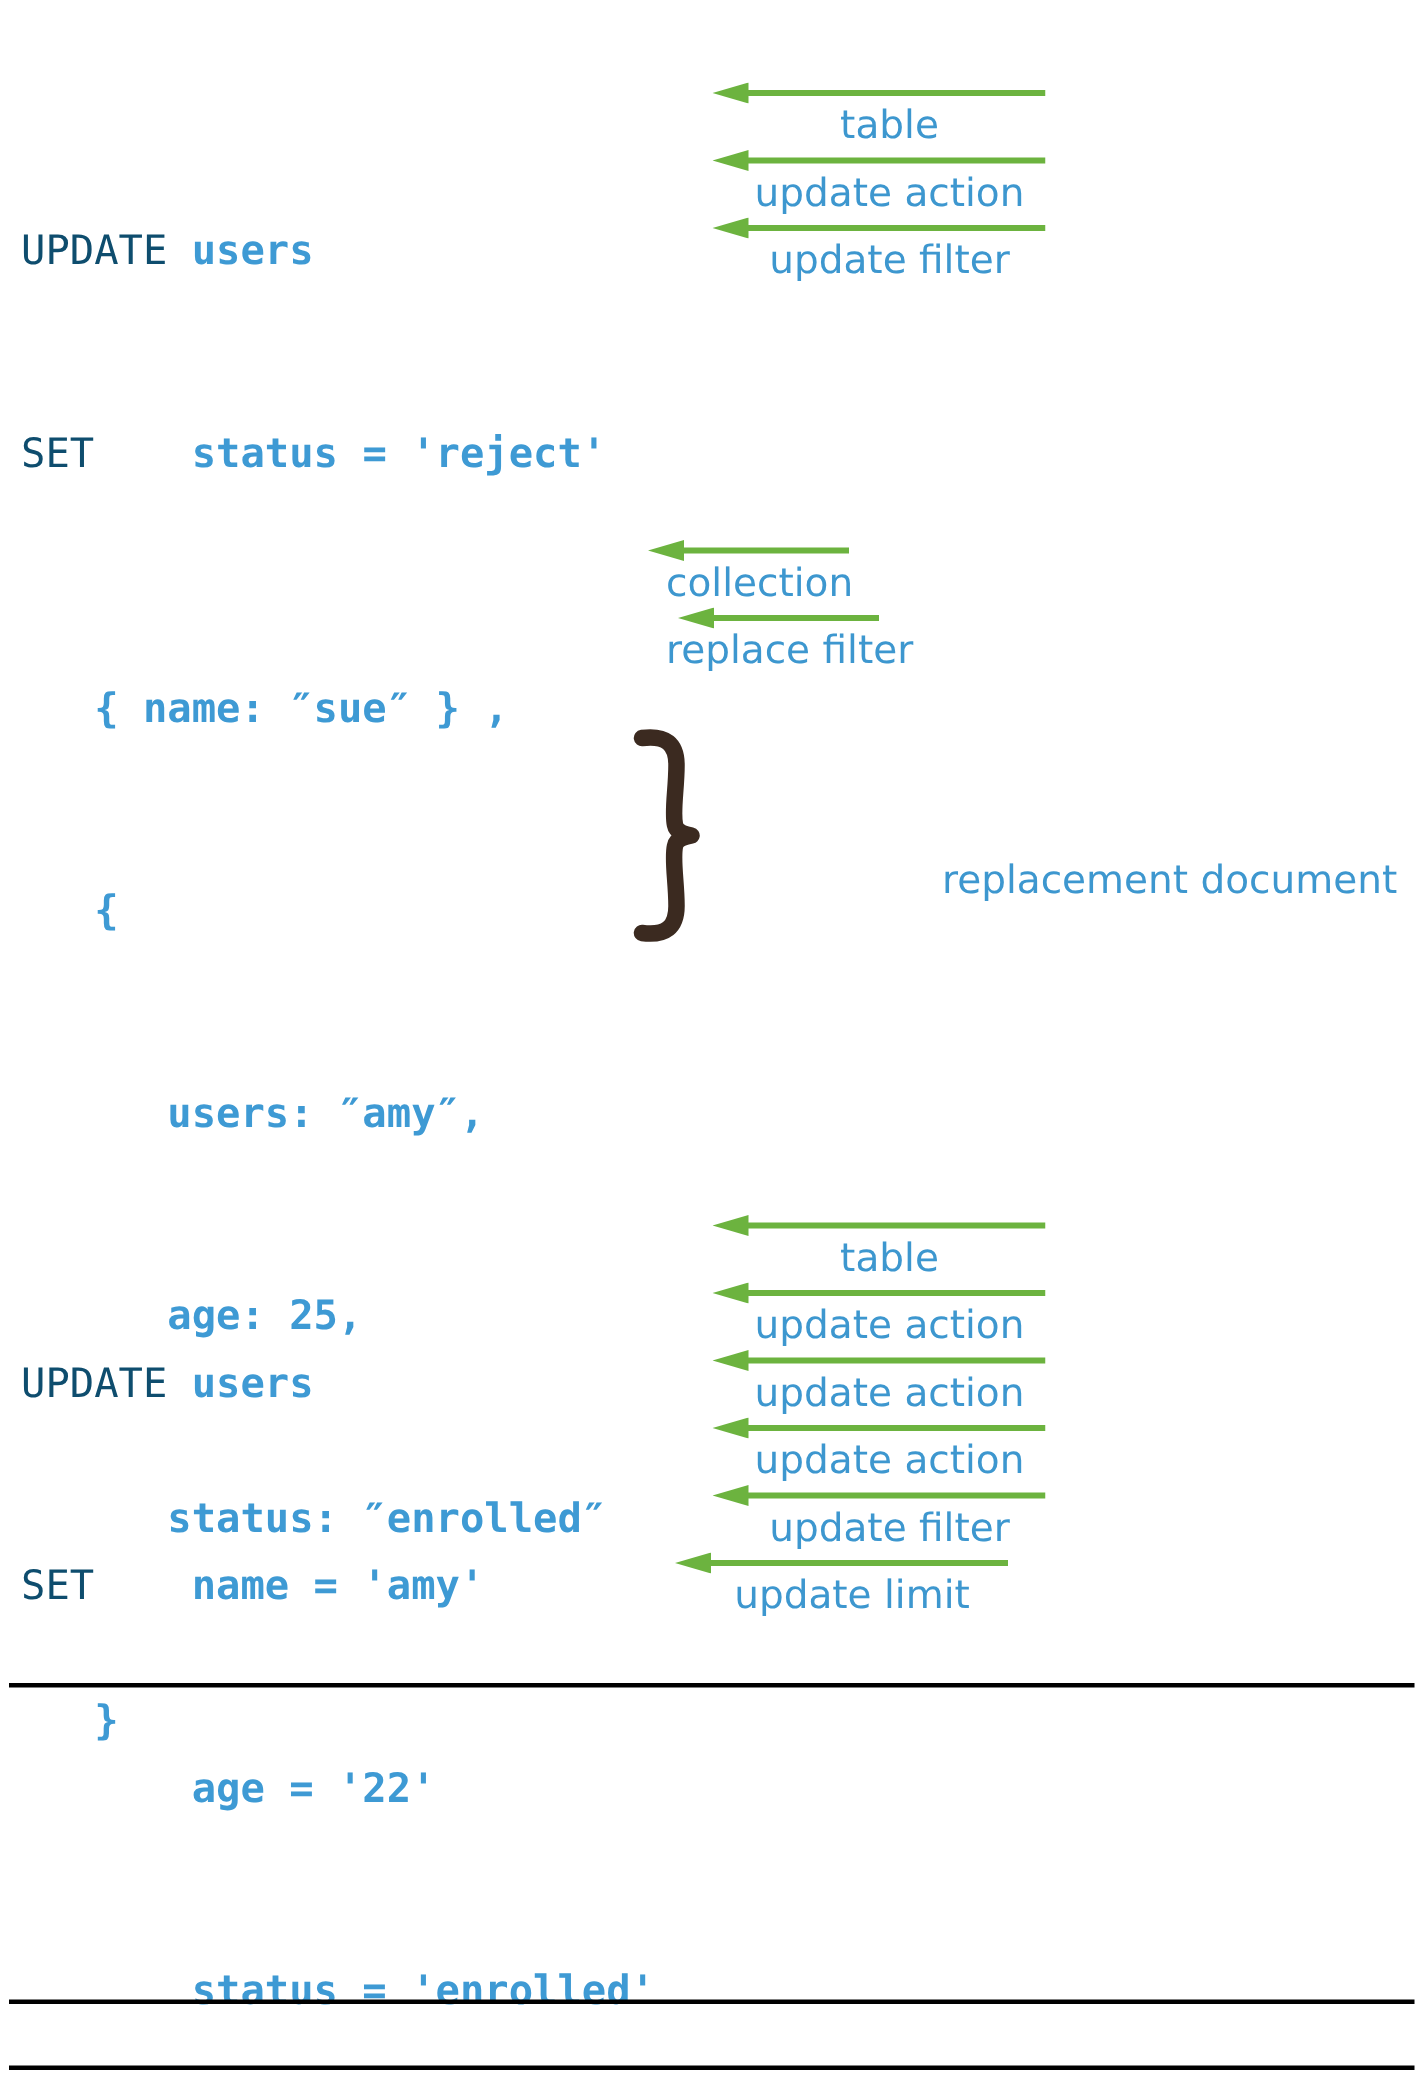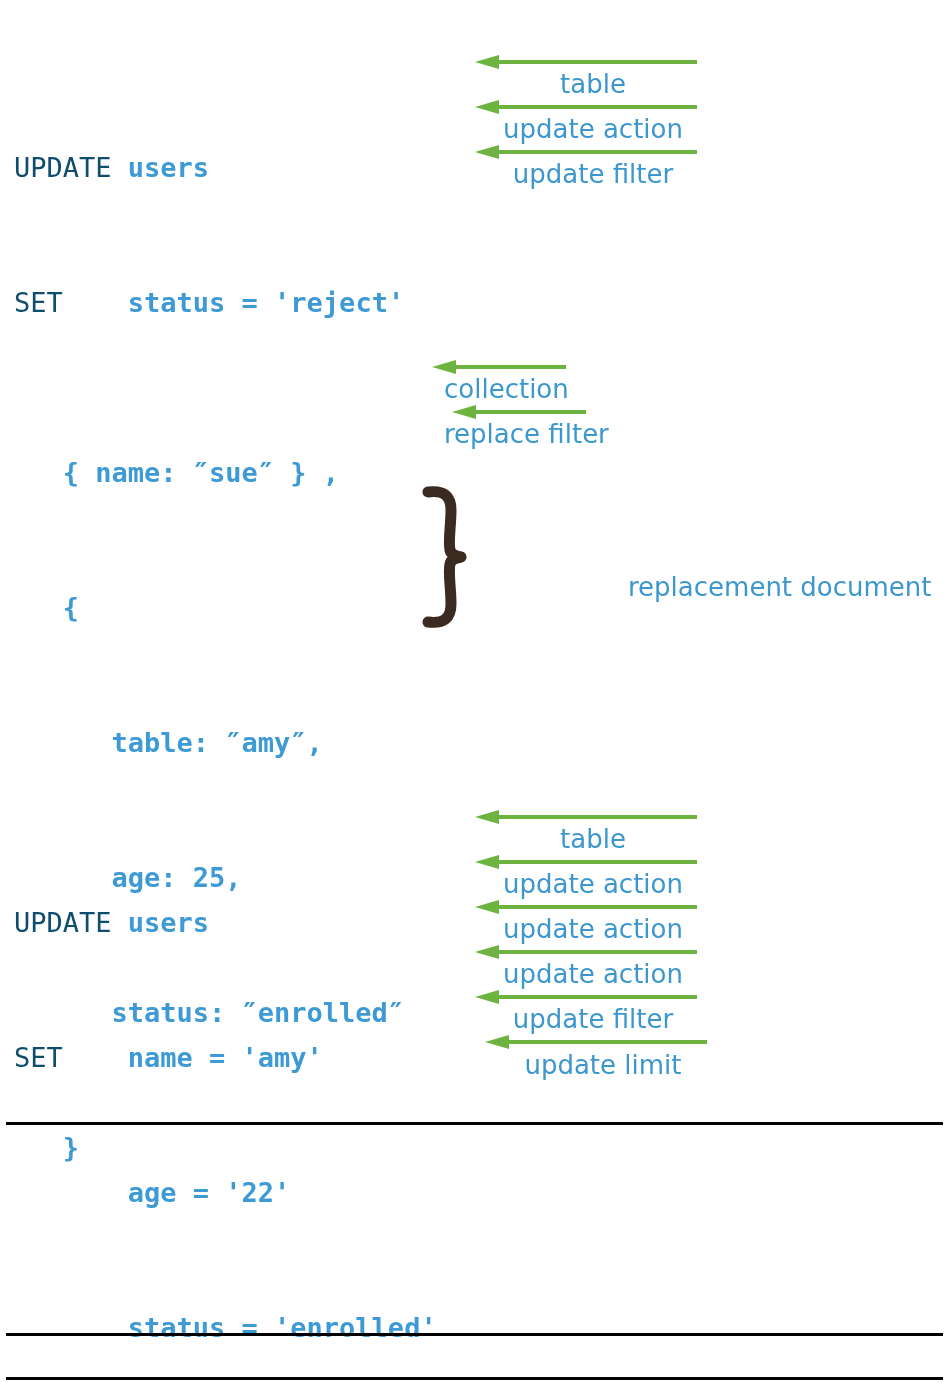--- a/index.html
+++ b/index.html
@@ -123,21 +123,21 @@
           <polygon points="0,7 24,0 24,14" fill="#6cb33f"></polygon>
           <rect x="22" y="5" width="200" height="4" fill="#6cb33f"></rect>
         </svg>
     </span>
     <span class="ann-label">update filter</span>
   </div>
 
   <div class="code-block" style="left:14px; top:360px;">
     <div class="code-line"><span class="val">   { name: ″sue″ } ,</span></div>
     <div class="code-line"><span class="val">   {</span></div>
-    <div class="code-line"><span class="val">      table: ″amy″,</span></div>
+    <div class="code-line"><span class="val">      users: ″amy″,</span></div>
     <div class="code-line"><span class="val">      age: 25,</span></div>
     <div class="code-line"><span class="val">      status: ″enrolled″</span></div>
     <div class="code-line"><span class="val">   }</span></div>
     
   </div>
 
   <div class="ann" style="left:430px; top:405px;">
     <span class="arrow">
       <svg width="134" height="14" viewBox="0 0 134 14">
           <polygon points="0,7 24,0 24,14" fill="#6cb33f"></polygon>
@@ -217,21 +217,21 @@
   <div class="ann" style="left:475px; top:990px;">
     <span class="arrow">
       <svg width="222" height="14" viewBox="0 0 222 14">
           <polygon points="0,7 24,0 24,14" fill="#6cb33f"></polygon>
           <rect x="22" y="5" width="200" height="4" fill="#6cb33f"></rect>
         </svg>
     </span>
     <span class="ann-label">update filter</span>
   </div>
 
-  <div class="ann" style="left:485px; top:1035px;justify-content:space-between;">
+  <div class="ann" style="left:450px; top:1035px;">
     <span class="arrow">
       <svg width="222" height="14" viewBox="0 0 222 14">
           <polygon points="0,7 24,0 24,14" fill="#6cb33f"></polygon>
           <rect x="22" y="5" width="200" height="4" fill="#6cb33f"></rect>
         </svg>
     </span>
     <span class="ann-label">update limit</span>
   </div>
 
   <div class="hrule" style="left:6px; top:1122px; width:937px;"></div>

